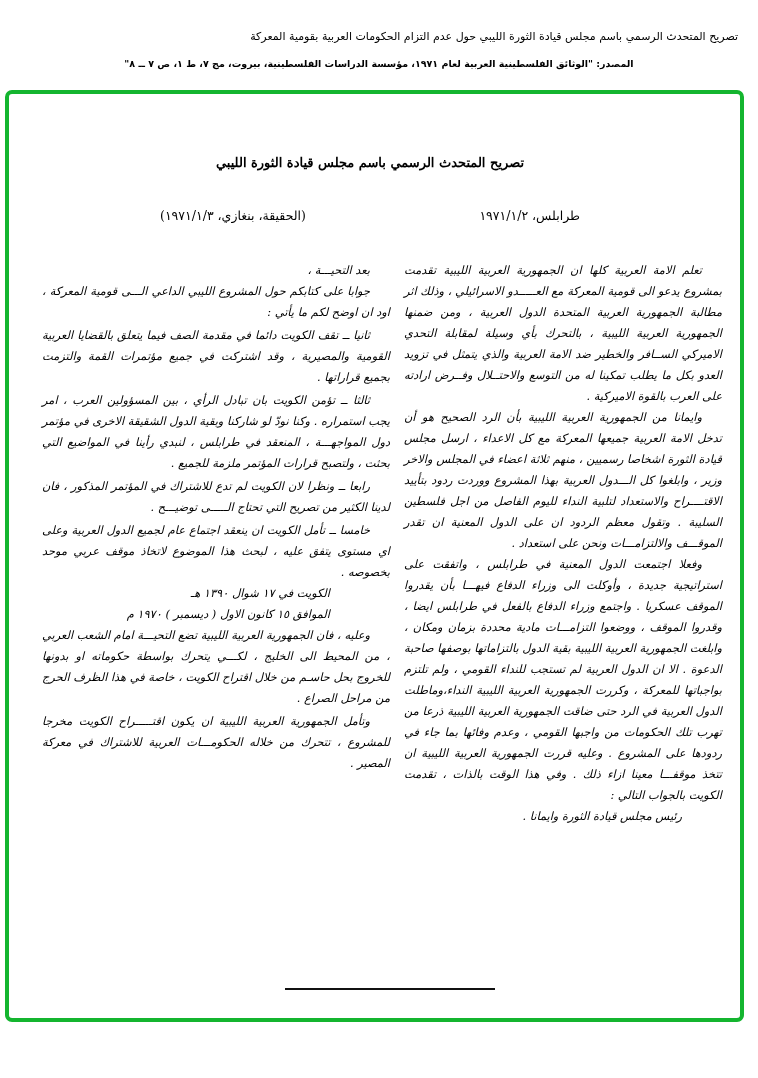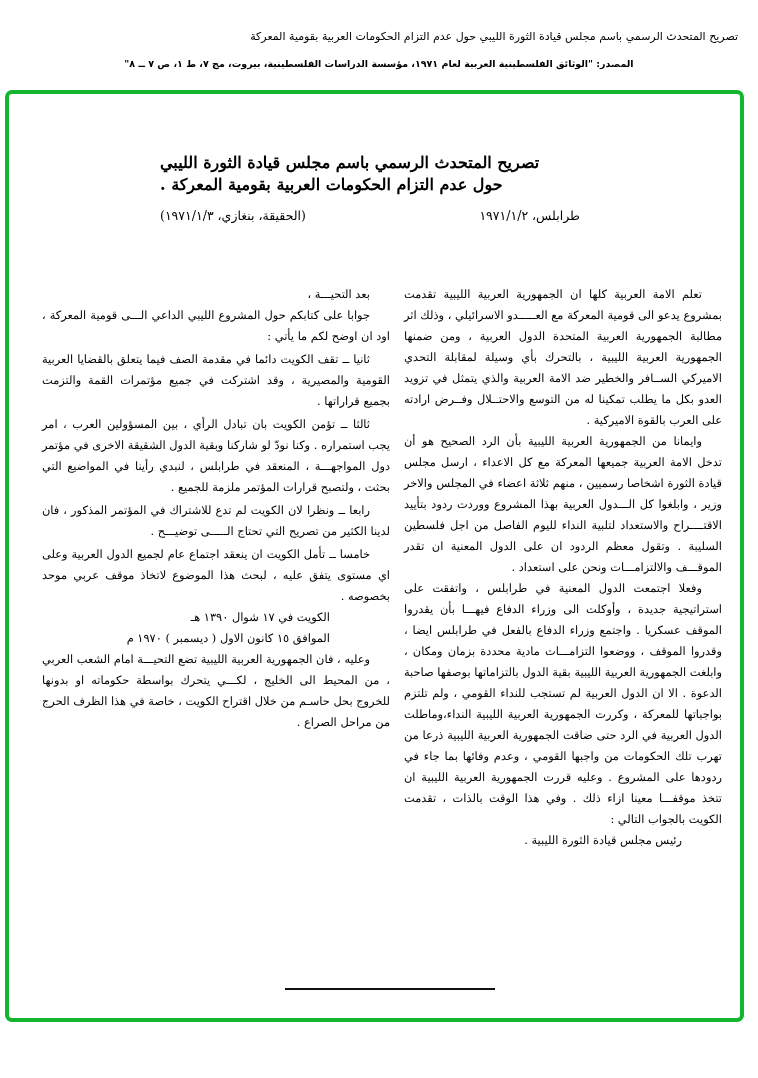--- a/index.html
+++ b/index.html
@@ -1,60 +1,60 @@
 <!DOCTYPE html>
 <html><head>
 <meta charset="utf-8">
 <style>
   html, body { margin: 0; padding: 0; background: #ffffff; }
   body { width: 758px; height: 1078px; position: relative; overflow: hidden; font-family: "DejaVu Sans", sans-serif; color: #000; }
   .hdr-title { position: absolute; top: 30px; left: 20px; right: 20px; direction: rtl; font-weight: normal; font-size: 11px; font-family: "DejaVu Sans", sans-serif; }
   .hdr-source { position: absolute; top: 58px; left: 20px; right: 20px; text-align: center; direction: rtl; font-weight: bold; font-size: 9.5px; }
   .frame { position: absolute; left: 5px; top: 90px; width: 739px; height: 932px; border: 4px solid #14b52f; border-radius: 7px; box-sizing: border-box; }
-  .doc-title { position: absolute; top: 152px; right: 178px; width: 420px; direction: rtl; text-align: left; font-weight: bold; font-size: 16px; line-height: 22px; font-family: "DejaVu Serif", serif; }
+  .doc-title { position: absolute; top: 152px; right: 178px; width: 420px; direction: rtl; text-align: center; font-weight: bold; font-size: 13px; line-height: 22px; font-family: "DejaVu Serif", serif; }
   .dateline { position: absolute; top: 208px; right: 178px; width: 420px; direction: rtl; display: flex; justify-content: space-between; font-size: 12.5px; font-family: "DejaVu Serif", serif; }
-  .col { position: absolute; top: 284px; direction: rtl; text-align: justify; font-size: 11.4px; line-height: 21px; font-family: "DejaVu Serif", serif; }
+  .col { position: absolute; top: 260px; direction: rtl; text-align: justify; font-size: 11.4px; line-height: 21px; font-family: "DejaVu Serif", serif; font-style: italic; }
   .col-right { right: 36px; width: 318px; }
   .col-left { left: 42px; width: 348px; }
   .col p { margin: 0; text-indent: 20px; }
   .col p.gap { margin-top: 2px; }
   .col p.center { text-indent: 60px; }
   .col p.sig { text-indent: 0; padding-right: 40px; }
   .rule { position: absolute; top: 988px; left: 285px; width: 210px; height: 2px; background: #111; }
 </style>
 </head>
 <body>
 
 <div class="hdr-title">تصريح المتحدث الرسمي باسم مجلس قيادة الثورة الليبي حول عدم التزام الحكومات العربية بقومية المعركة</div>
 <div class="hdr-source">المصدر: "الوثائق الفلسطينية العربية لعام ١٩٧١، مؤسسة الدراسات الفلسطينية، بيروت، مج ٧، ط ١، ص ٧ ــ ٨"</div>
 
 <div class="frame"></div>
 
 <div class="doc-title">
   <div>تصريح المتحدث الرسمي باسم مجلس قيادة الثورة الليبي</div>
-  <div>حول عدم التزام الحكومات العربية بقومية المعركة .</div>
 </div>
 
 <div class="dateline">
   <span>طرابلس، ١٩٧١/١/٢</span>
   <span>(الحقيقة، بنغازي، ١٩٧١/١/٣)</span>
 </div>
 
 <div class="col col-right">
   <p>تعلم الامة العربية كلها ان الجمهورية العربية الليبية تقدمت بمشروع يدعو الى قومية المعركة مع العـــــدو الاسرائيلي ، وذلك اثر مطالبة الجمهورية العربية المتحدة الدول العربية ، ومن ضمنها الجمهورية العربية الليبية ، بالتحرك بأي وسيلة لمقابلة التحدي الاميركي الســافر والخطير ضد الامة العربية والذي يتمثل في تزويد العدو بكل ما يطلب تمكينا له من التوسع والاحتــلال وفــرض ارادته على العرب بالقوة الاميركية .</p>
   <p>وايمانا من الجمهورية العربية الليبية بأن الرد الصحيح هو أن تدخل الامة العربية جميعها المعركة مع كل الاعداء ، ارسل مجلس قيادة الثورة اشخاصا رسميين ، منهم ثلاثة اعضاء في المجلس والاخر وزير ، وابلغوا كل الـــدول العربية بهذا المشروع ووردت ردود بتأييد الاقتــــراح والاستعداد لتلبية النداء لليوم الفاصل من اجل فلسطين السليبة . وتقول معظم الردود ان على الدول المعنية ان تقدر الموقـــف والالتزامـــات ونحن على استعداد .</p>
   <p>وفعلا اجتمعت الدول المعنية في طرابلس ، واتفقت على استراتيجية جديدة ، وأوكلت الى وزراء الدفاع فيهـــا بأن يقدروا الموقف عسكريا . واجتمع وزراء الدفاع بالفعل في طرابلس ايضا ، وقدروا الموقف ، ووضعوا التزامـــات مادية محددة بزمان ومكان ، وابلغت الجمهورية العربية الليبية بقية الدول بالتزاماتها بوصفها صاحبة الدعوة . الا ان الدول العربية لم تستجب للنداء القومي ، ولم تلتزم بواجباتها للمعركة ، وكررت الجمهورية العربية الليبية النداء،وماطلت الدول العربية في الرد حتى ضاقت الجمهورية العربية الليبية ذرعا من تهرب تلك الحكومات من واجبها القومي ، وعدم وفائها بما جاء في ردودها على المشروع . وعليه قررت الجمهورية العربية الليبية ان تتخذ موقفـــا معينا ازاء ذلك . وفي هذا الوقت بالذات ، تقدمت الكويت بالجواب التالي :</p>
-  <p class="sig">رئيس مجلس قيادة الثورة الليبية .</p>
+  <p class="sig">رئيس مجلس قيادة الثورة وايمانا .</p>
 </div>
 
 <div class="col col-left">
   <p>بعد التحيـــة ،</p>
   <p>جوابا على كتابكم حول المشروع الليبي الداعي الـــى قومية المعركة ، اود ان اوضح لكم ما يأتي :</p>
   <p class="gap">ثانيا ــ تقف الكويت دائما في مقدمة الصف فيما يتعلق بالقضايا العربية القومية والمصيرية ، وقد اشتركت في جميع مؤتمرات القمة والتزمت بجميع قراراتها .</p>
   <p class="gap">ثالثا ــ تؤمن الكويت بان تبادل الرأي ، بين المسؤولين العرب ، امر يجب استمراره . وكنا نودّ لو شاركنا وبقية الدول الشقيقة الاخرى في مؤتمر دول المواجهـــة ، المنعقد في طرابلس ، لنبدي رأينا في المواضيع التي بحثت ، ولتصبح قرارات المؤتمر ملزمة للجميع .</p>
   <p class="gap">رابعا ــ ونظرا لان الكويت لم تدع للاشتراك في المؤتمر المذكور ، فان لدينا الكثير من تصريح التي تحتاج الـــــى توضيـــح .</p>
   <p class="gap">خامسا ــ تأمل الكويت ان ينعقد اجتماع عام لجميع الدول العربية وعلى اي مستوى يتفق عليه ، لبحث هذا الموضوع لاتخاذ موقف عربي موحد بخصوصه .</p>
   <p class="center">الكويت في ١٧ شوال ١٣٩٠ هـ</p>
   <p class="center">الموافق ١٥ كانون الاول ( ديسمبر ) ١٩٧٠ م</p>
   <p>وعليه ، فان الجمهورية العربية الليبية تضع التحيـــة امام الشعب العربي ، من المحيط الى الخليج ، لكـــي يتحرك بواسطة حكوماته او بدونها للخروج بحل حاسـم من خلال اقتراح الكويت ، خاصة في هذا الظرف الحرج من مراحل الصراع .</p>
+  <p class="gap">وتأمل الجمهورية العربية الليبية ان يكون اقتـــــراح الكويت مخرجا للمشروع ، تتحرك من خلاله الحكومـــات العربية للاشتراك في معركة المصير .</p>
 </div>
 
 <div class="rule"></div>
 
 </body></html>

